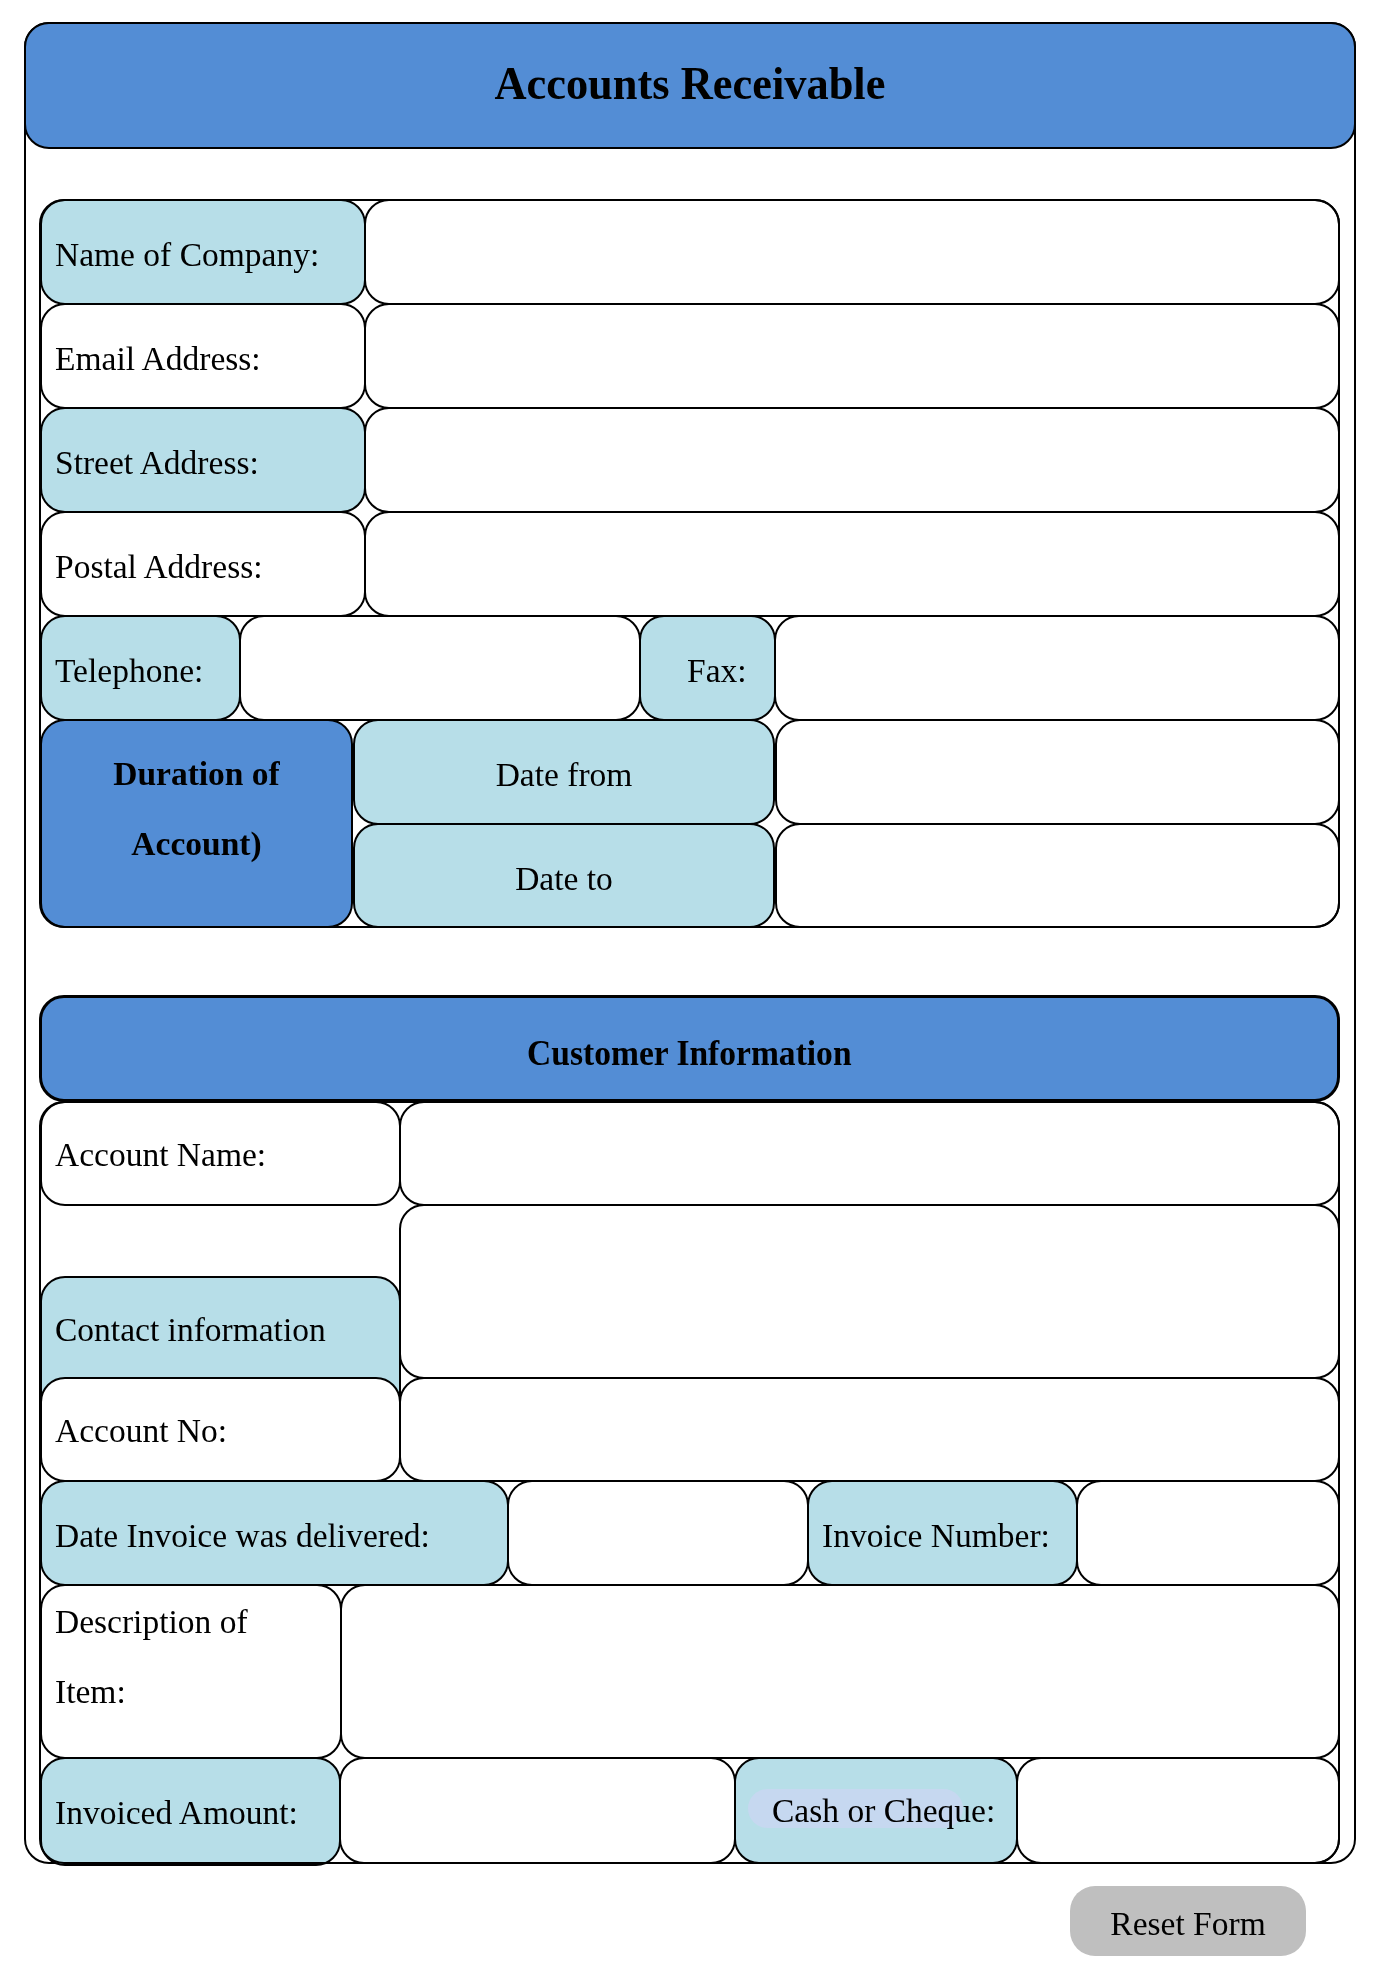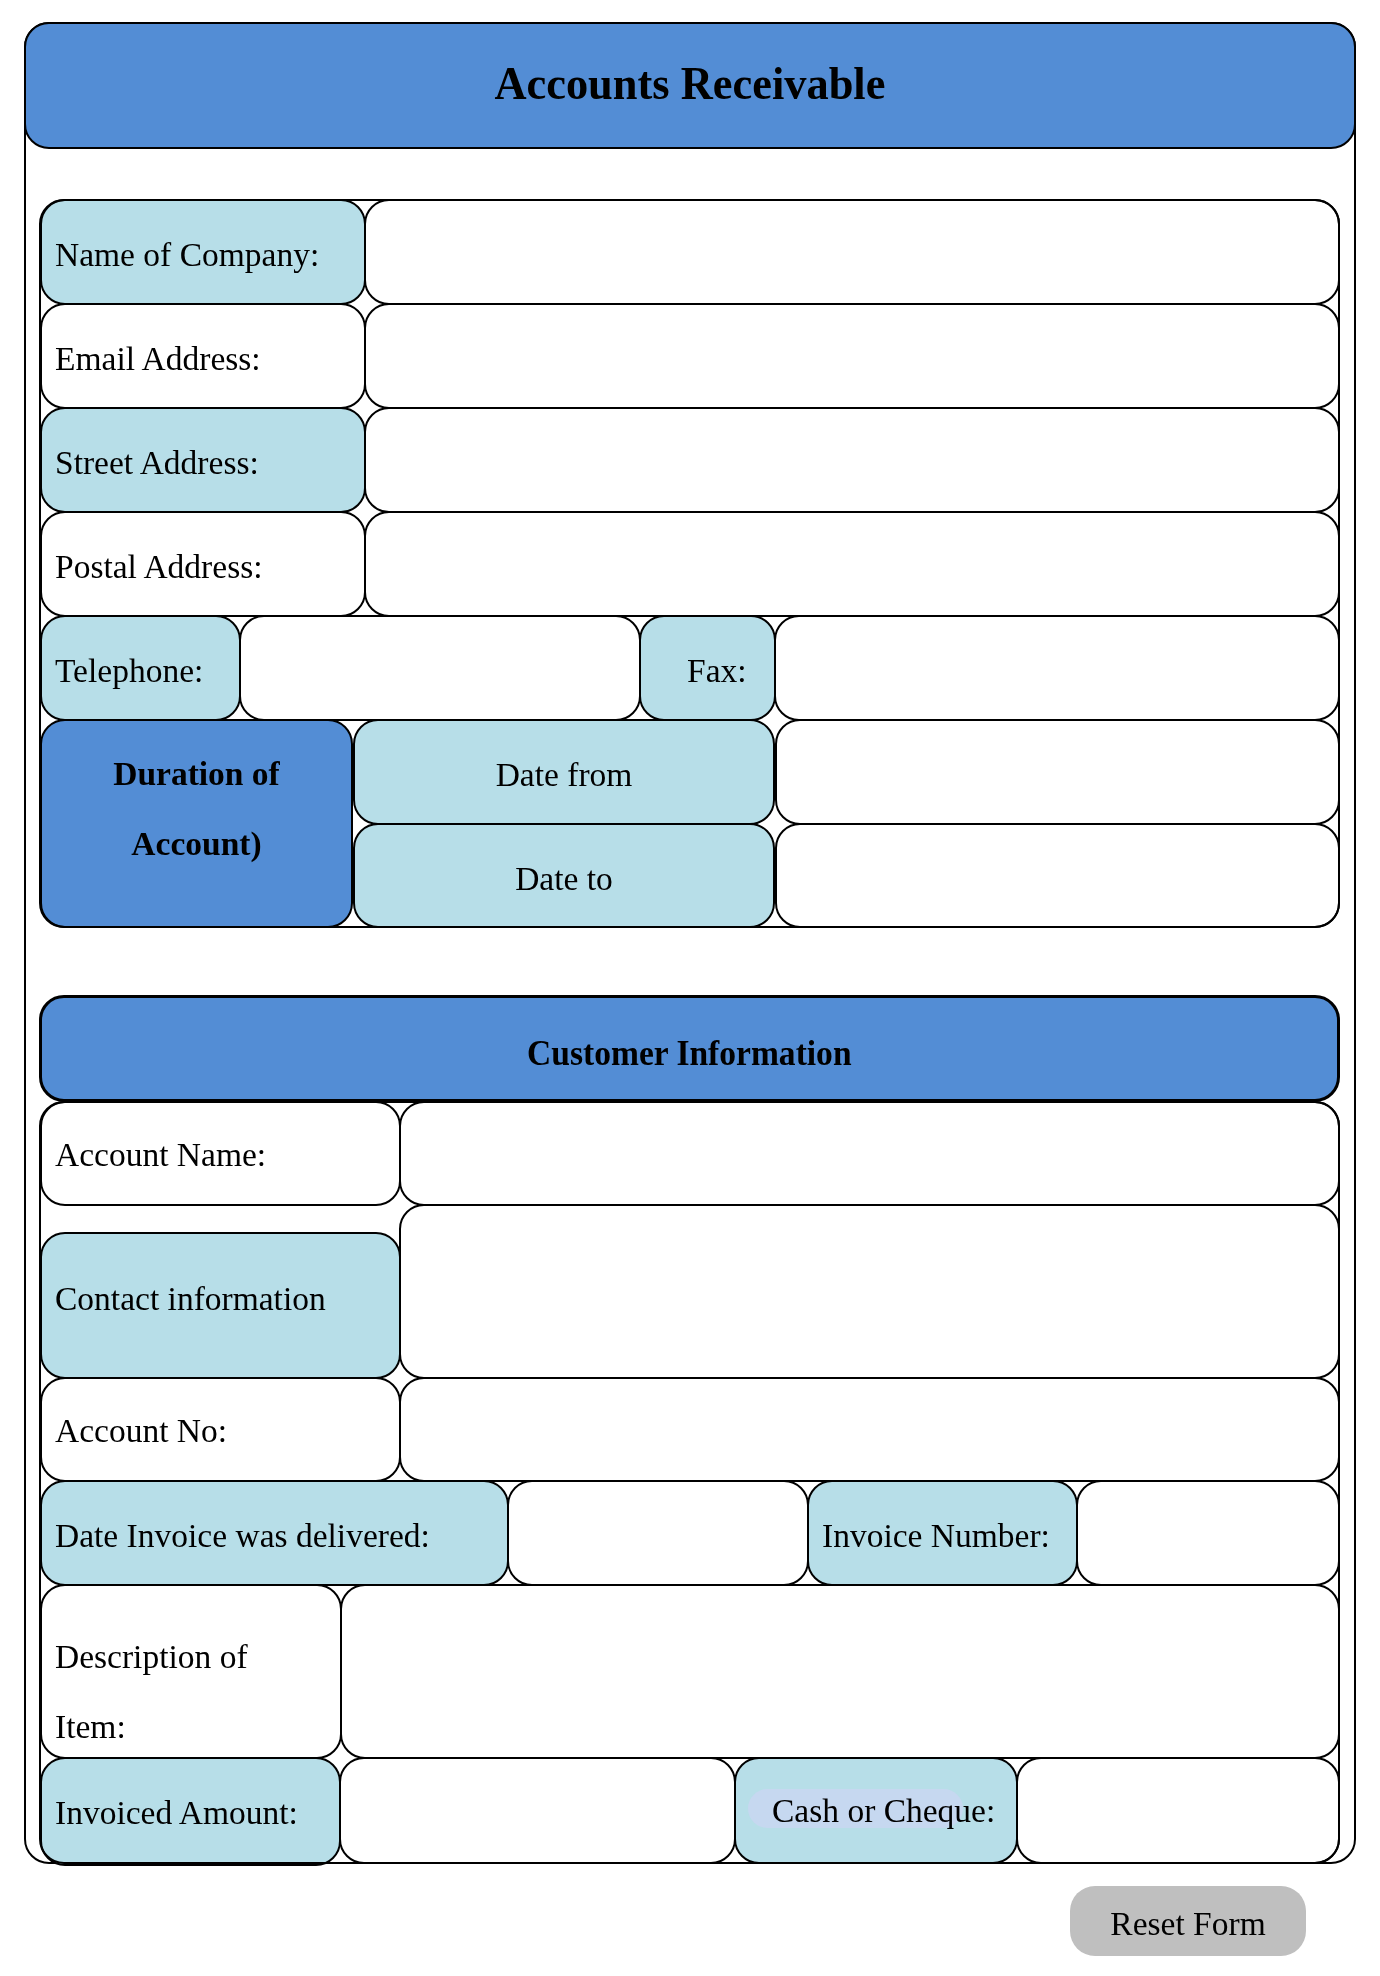--- a/index.html
+++ b/index.html
@@ -21,21 +21,21 @@
 
   
   .cell{border:2px solid #000;background:#fff;font-size:33.5px;line-height:1;
         display:flex;align-items:center;white-space:nowrap;}
   .cell > .tx{position:relative;top:3px;padding-left:13px;transform:translateZ(0);}
   .lb{background:#B7DEE8;}
   .db{background:#538DD5;}
   .ctr{justify-content:center;}
   .ctr > .tx{padding-left:0;}
   .bold > .tx{font-weight:bold;}
-  .two{flex-direction:column;align-items:flex-start;justify-content:flex-start;padding-top:36px;}
+  .two{flex-direction:column;align-items:flex-start;justify-content:flex-start;padding-top:1px;}
   .two.ctr{align-items:center;}
   .two > .tx{display:block;height:69.5px;line-height:69.5px;top:0;}
 
   
   .sec{border:3px solid #000;background:#538DD5;display:flex;align-items:center;
        justify-content:center;font-weight:bold;font-size:35px;line-height:1;}
   .sec > span{position:relative;top:5px;display:inline-block;transform:scaleX(0.958) translateZ(0);transform-origin:50% 50%;}
 
   
   #reset-btn{left:1070px;top:1886px;width:236px;height:70px;background:#BFBFBF;
@@ -121,21 +121,21 @@
     <span>Customer Information</span>
   </div>
 
 <div class="abs cell" style="left:40px;top:1101px;width:361px;height:105px">
     <span class="tx" style="top:1px">Account Name:</span>
   </div>
 <div class="abs cell" style="left:399px;top:1101px;width:941px;height:105px">
     <span class="tx"></span>
   </div>
 
-<div class="abs cell lb two" style="left:40px;top:1232px;width:361px;height:147px;padding-top:30px">
+<div class="abs cell lb two" style="left:40px;top:1276px;width:361px;height:147px;padding-top:17px">
   <span class="tx">Contact information</span>
 </div>
 <div class="abs cell" style="left:399px;top:1204px;width:941px;height:175px">
     <span class="tx"></span>
   </div>
 
 <div class="abs cell" style="left:40px;top:1377px;width:361px;height:105px">
     <span class="tx" style="top:1px">Account No:</span>
   </div>
 <div class="abs cell" style="left:399px;top:1377px;width:941px;height:105px">

